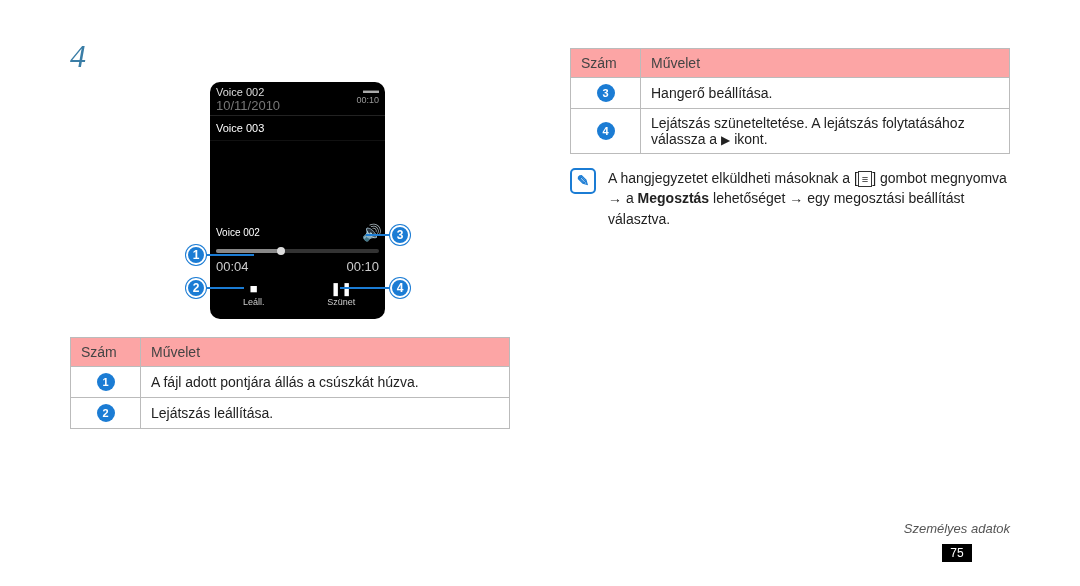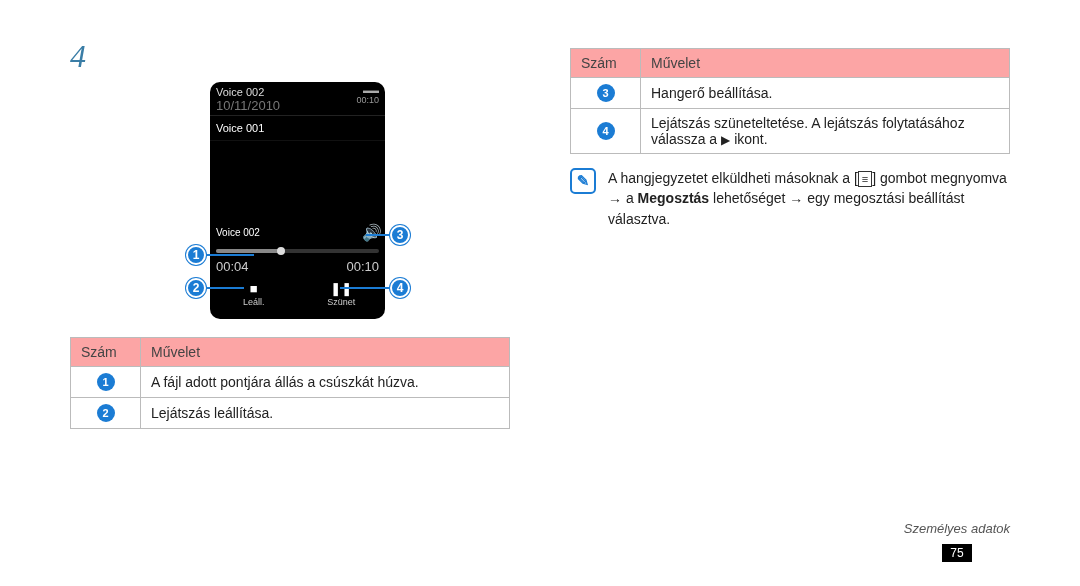--- a/index.html
+++ b/index.html
@@ -73,21 +73,21 @@
           <div>
             <div style="color:#ddd;">Voice 002</div>
             <div style="font-size:13px; color:#777;">10/11/2010</div>
           </div>
           <div class="timecol">
             <div style="font-size:8px; color:#aaa;">▬▬</div>
             <div>00:10</div>
           </div>
         </div>
         <div class="filelist">
-          <div class="file">Voice 001</div>
+          <div class="file">Voice 003</div>
         </div>
         <div class="spacer"></div>
         <div class="player-row">
           <span class="player-label">Voice 002</span>
           <span class="speaker">🔊</span>
         </div>
         <div class="slider-row">
           <div class="slider">
               <div class="slider-fill"></div>
               <div class="slider-knob"></div>

